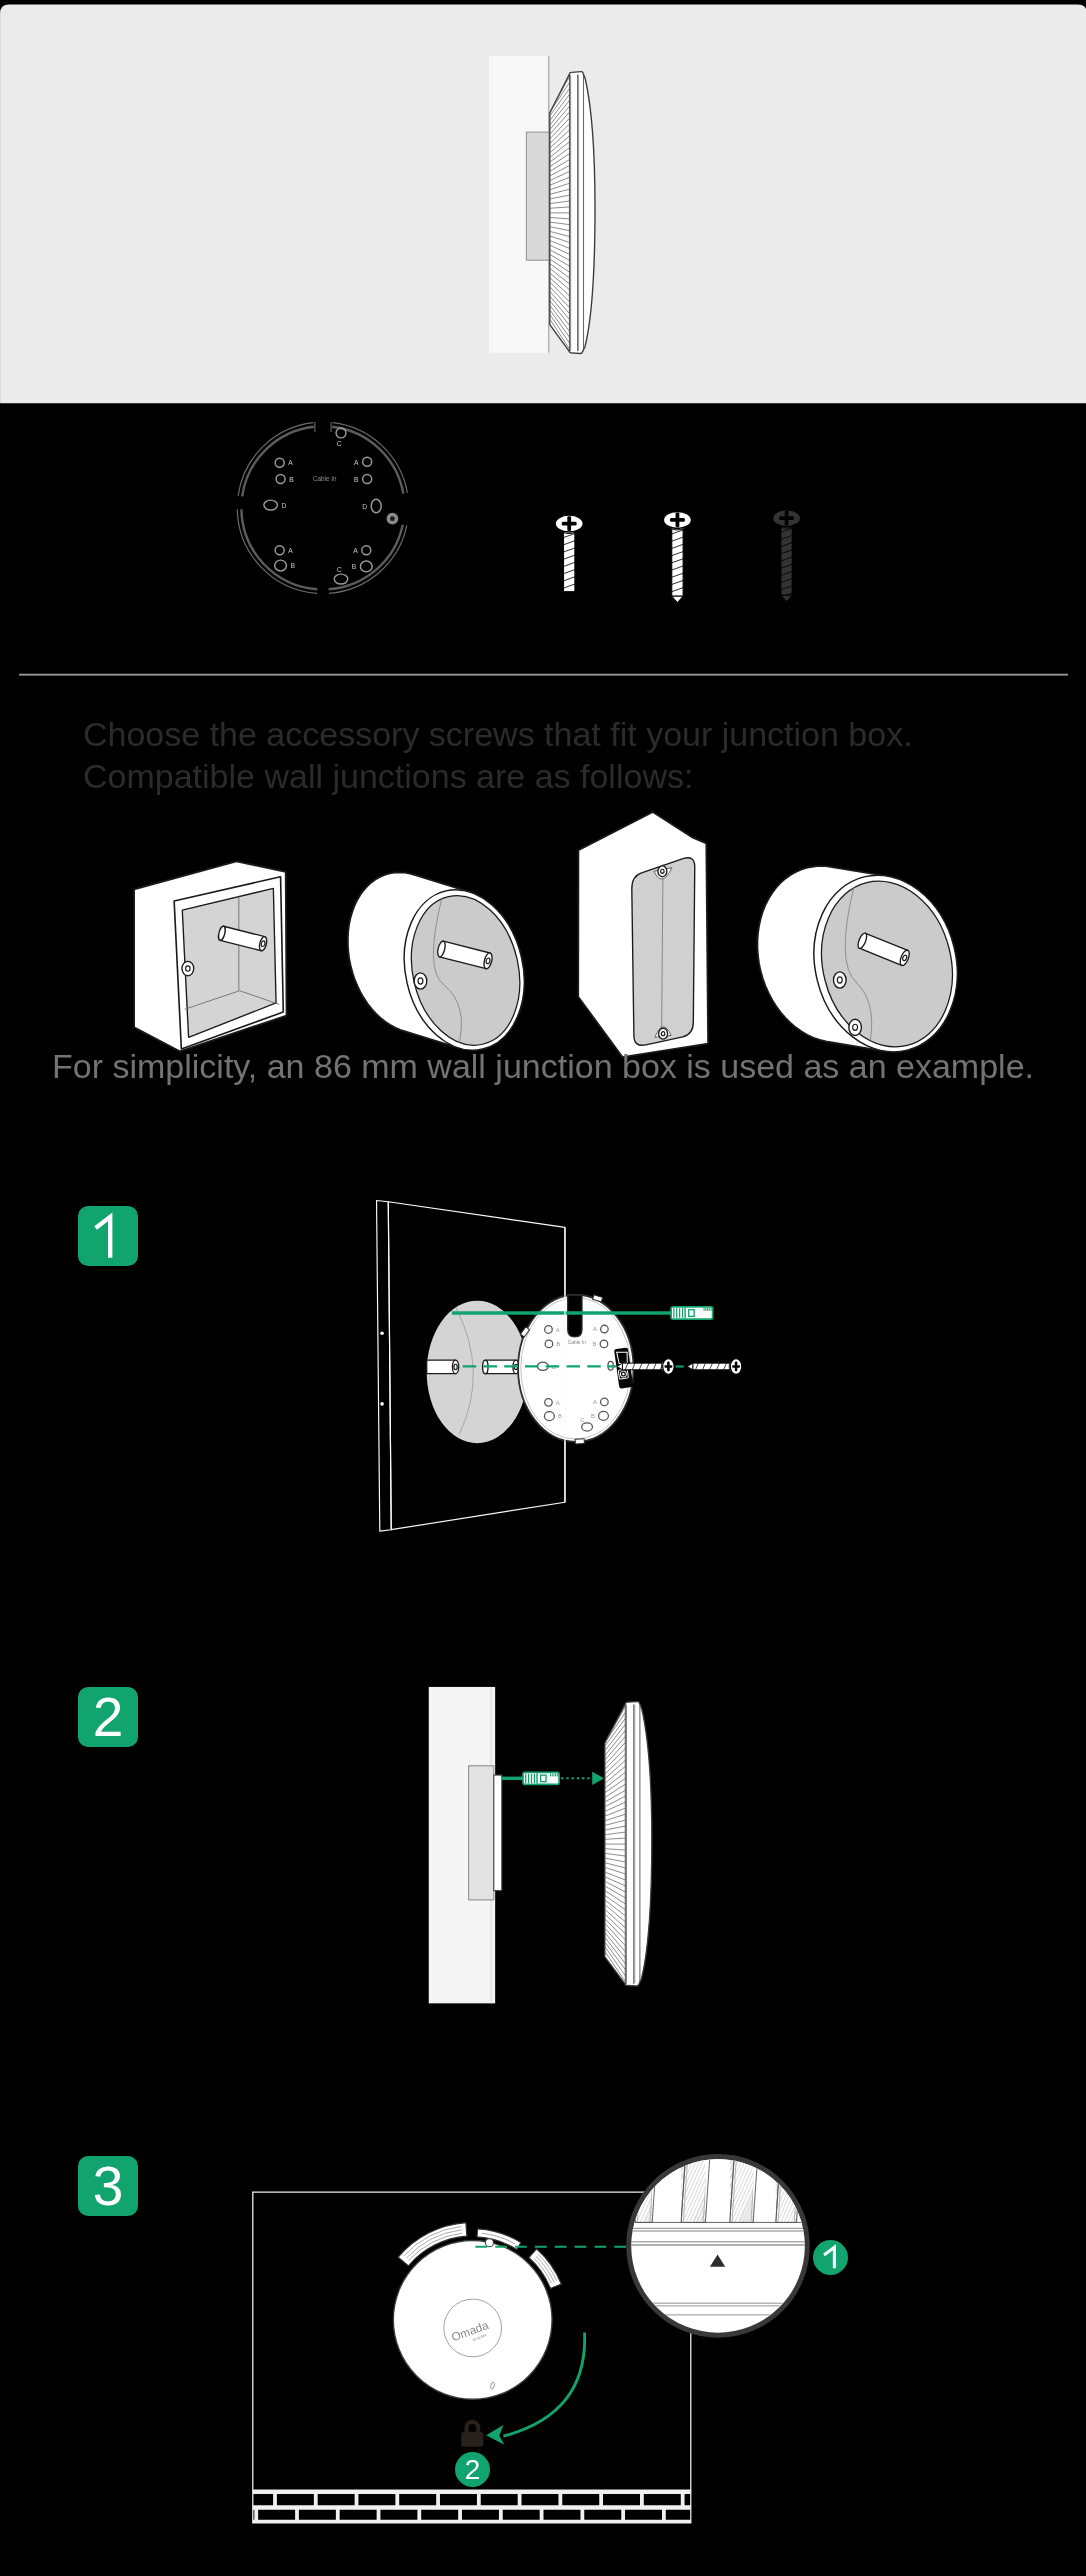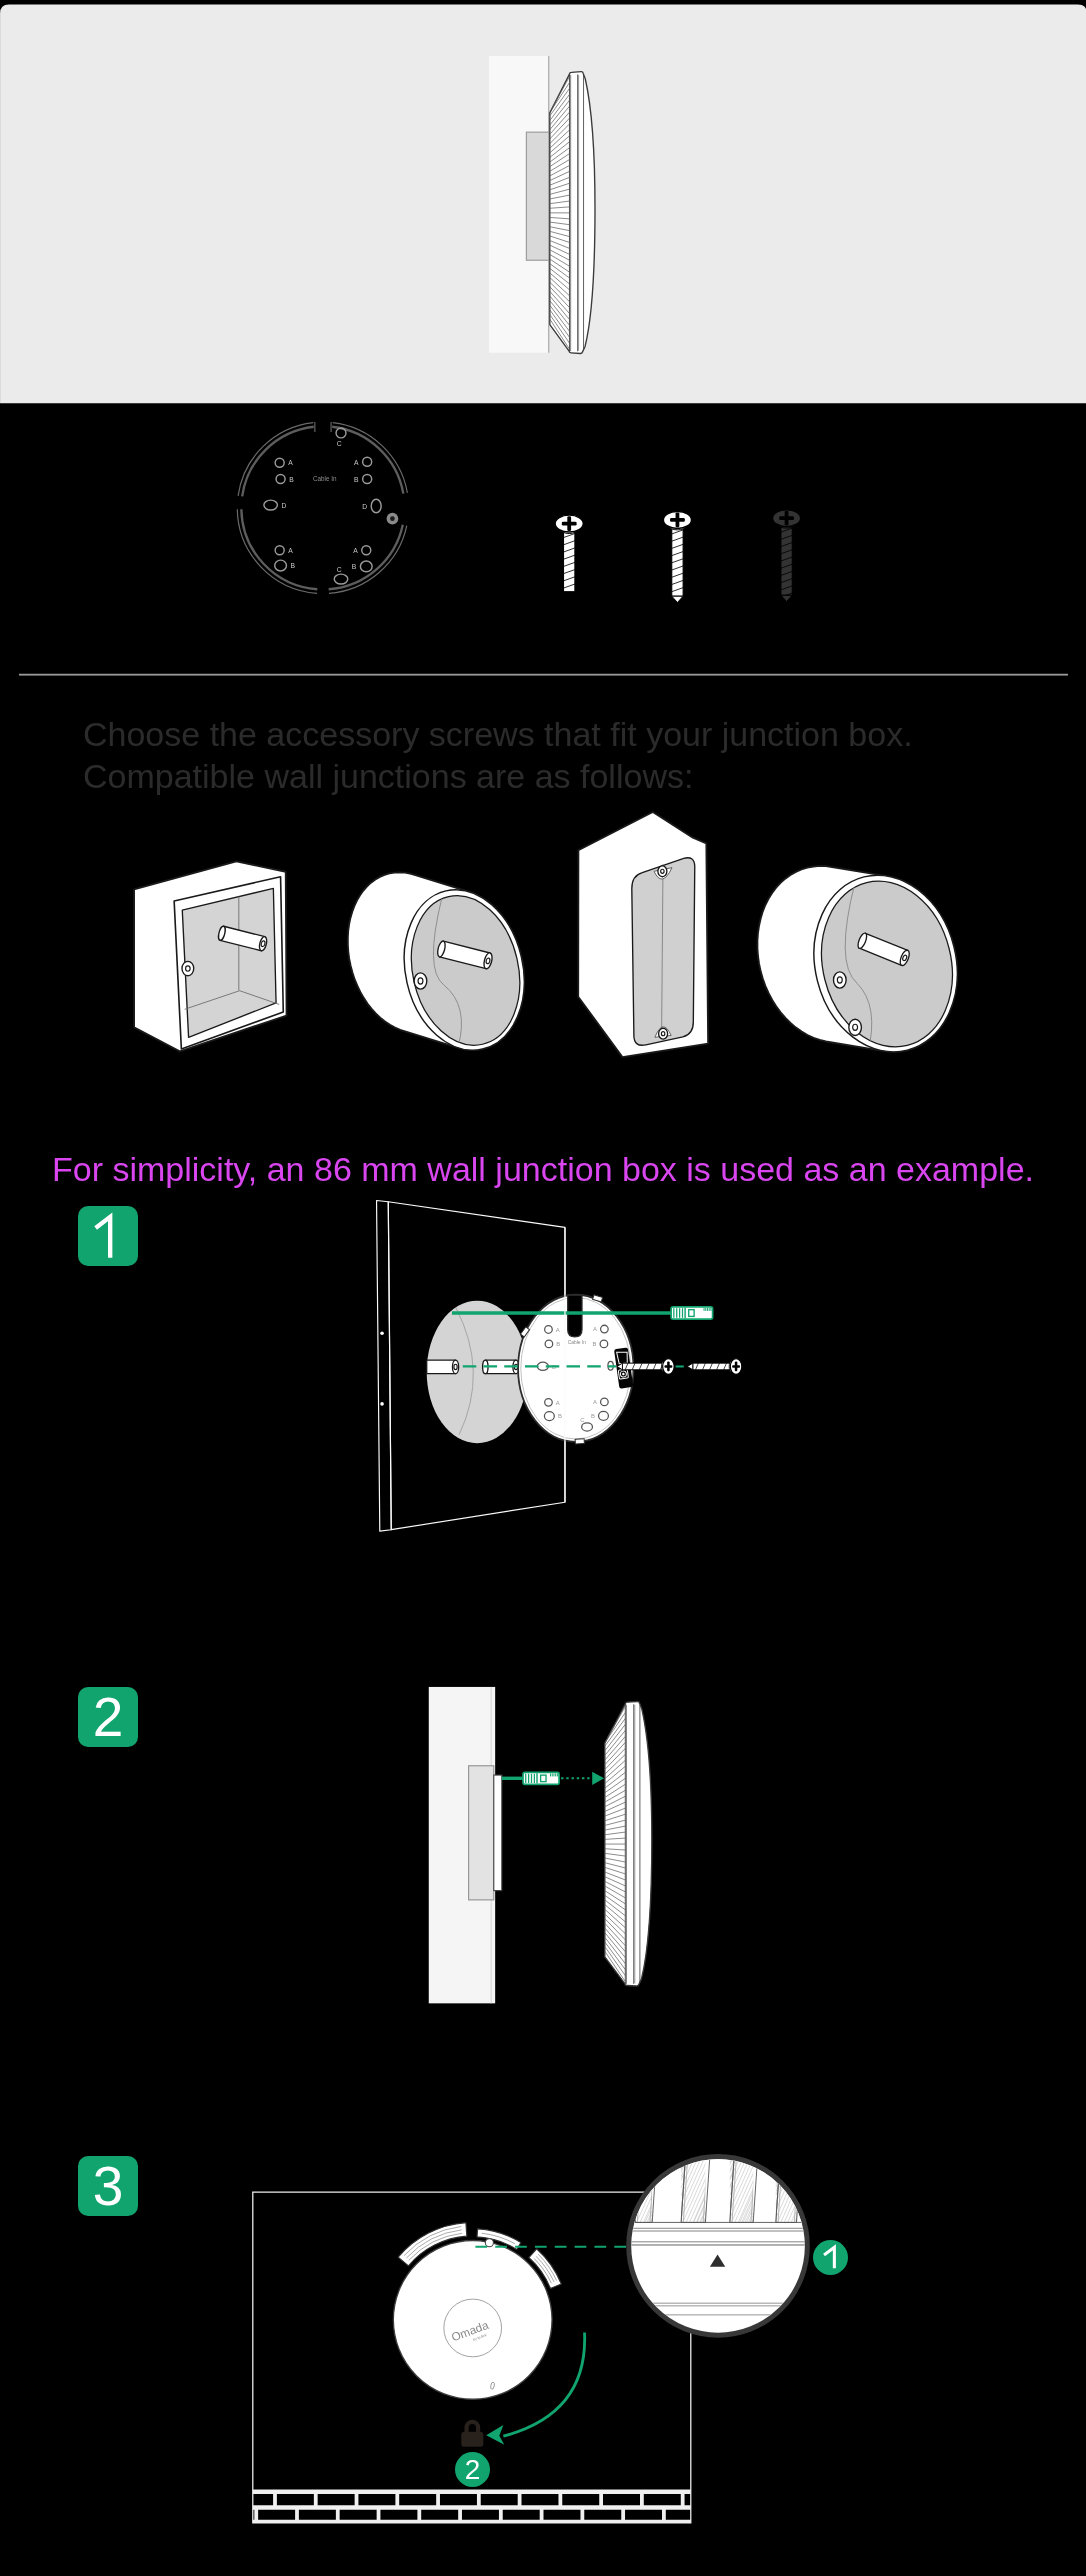--- a/index.html
+++ b/index.html
@@ -523,21 +523,21 @@
       <line x1="690" y1="2553.5" x2="900" y2="2553.5" stroke="#888" stroke-width="1"></line>
       <line x1="690" y1="2556.5" x2="900" y2="2556.5" stroke="#888" stroke-width="1"></line>
       <line x1="690" y1="2566.5" x2="900" y2="2566.5" stroke="#888" stroke-width="1"></line>
     </g>
     <path d="M648,2586 Q652,2676 558,2701 " fill="none" stroke="#11a46e" stroke-width="3.2"></path>
     <path d="M539,2700 L558,2688.5 L553.5,2700.5 L559,2710.5 Z" fill="#11a46e"></path>
     <path d="M517.2,2697 L517.2,2691.5 A6.4,6.4 0 0 1 530,2691.5 L530,2697" fill="none" stroke="#29211c" stroke-width="4.6"></path>
     <rect x="511.3" y="2696" width="24.5" height="16.8" rx="3.5" fill="#29211c"></rect>
   </svg>
 <div style="position:absolute;left:51px;top:713px;font-size:34px;line-height:42px;color:#2b2b2b;white-space:nowrap;margin-left:32px;">Choose the accessory screws that fit your junction box.<br>Compatible wall junctions are as follows:</div>
-<div style="position:absolute;left:52px;top:1148px;font-size:34px;line-height:42px;color:#d946ef;white-space:nowrap;">For simplicity, an 86 mm wall junction box is used as an example.</div>
+<div style="position:absolute;left:52px;top:1045px;font-size:34px;line-height:42px;color:#737373;white-space:nowrap;">For simplicity, an 86 mm wall junction box is used as an example.</div>
 <div style="position:absolute;left:78px;top:1206px;width:60px;height:60px;border-radius:10px;background:#11a46e;color:#fff;font-size:55px;display:flex;align-items:center;justify-content:center;">
     <svg width="60" height="60" style="position:absolute;left:0;top:0" viewBox="0 0 66 66">
       <path d="M19.4,24.2 L35.4,11.9 L35.4,56.9" fill="none" stroke="#fff" stroke-width="4.8"></path>
     </svg>
   </div>
 <div style="position:absolute;left:78px;top:1687px;width:60px;height:60px;border-radius:10px;background:#11a46e;color:#fff;font-size:55px;display:flex;align-items:center;justify-content:center;">2</div>
 <div style="position:absolute;left:78px;top:2156px;width:60px;height:60px;border-radius:10px;background:#11a46e;color:#fff;font-size:55px;display:flex;align-items:center;justify-content:center;">3</div>
 <div style="position:absolute;left:813px;top:2240px;width:35px;height:35px;border-radius:50%;background:#11a46e;color:#fff;font-size:28px;display:flex;align-items:center;justify-content:center;">
     <svg width="35" height="35" style="position:absolute;left:0;top:0" viewBox="0 0 39 39">
       <path d="M12.3,16.7 L23.8,8.1 L23.8,31.6" fill="none" stroke="#fff" stroke-width="3.4"></path>

